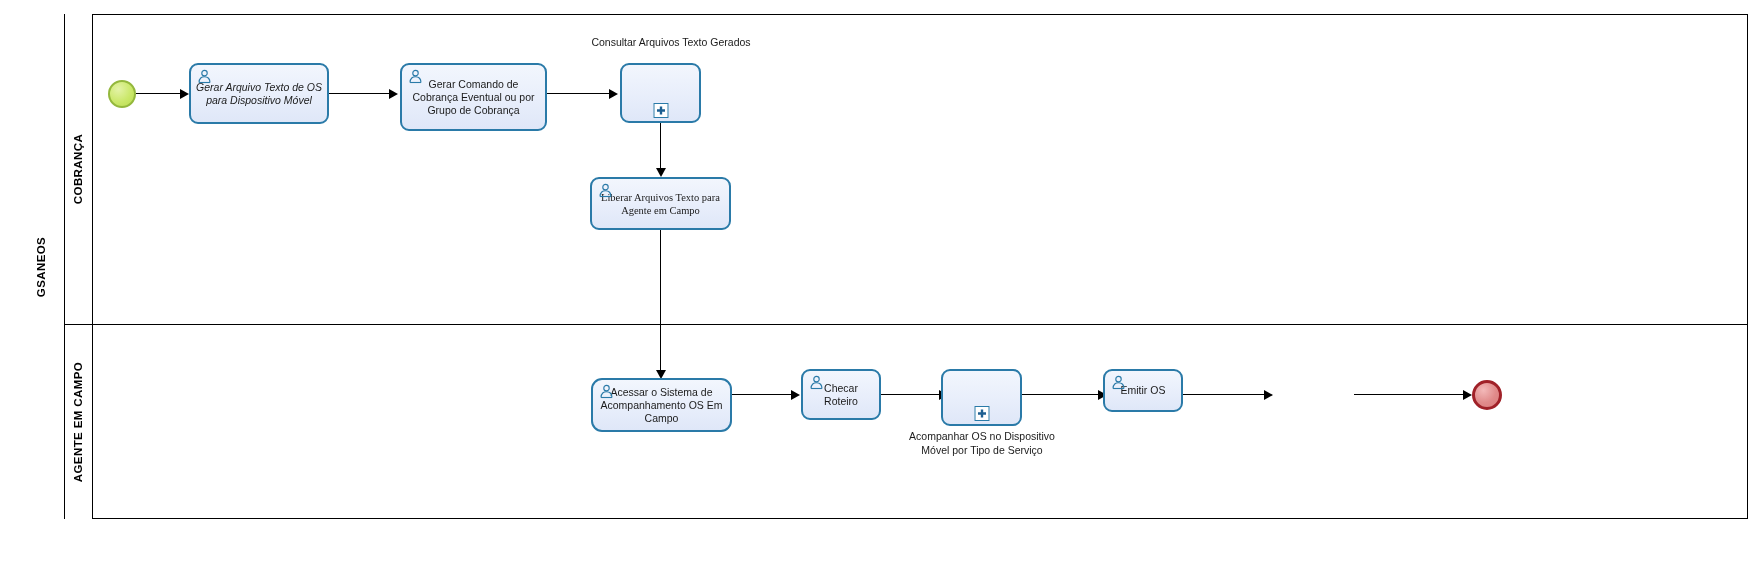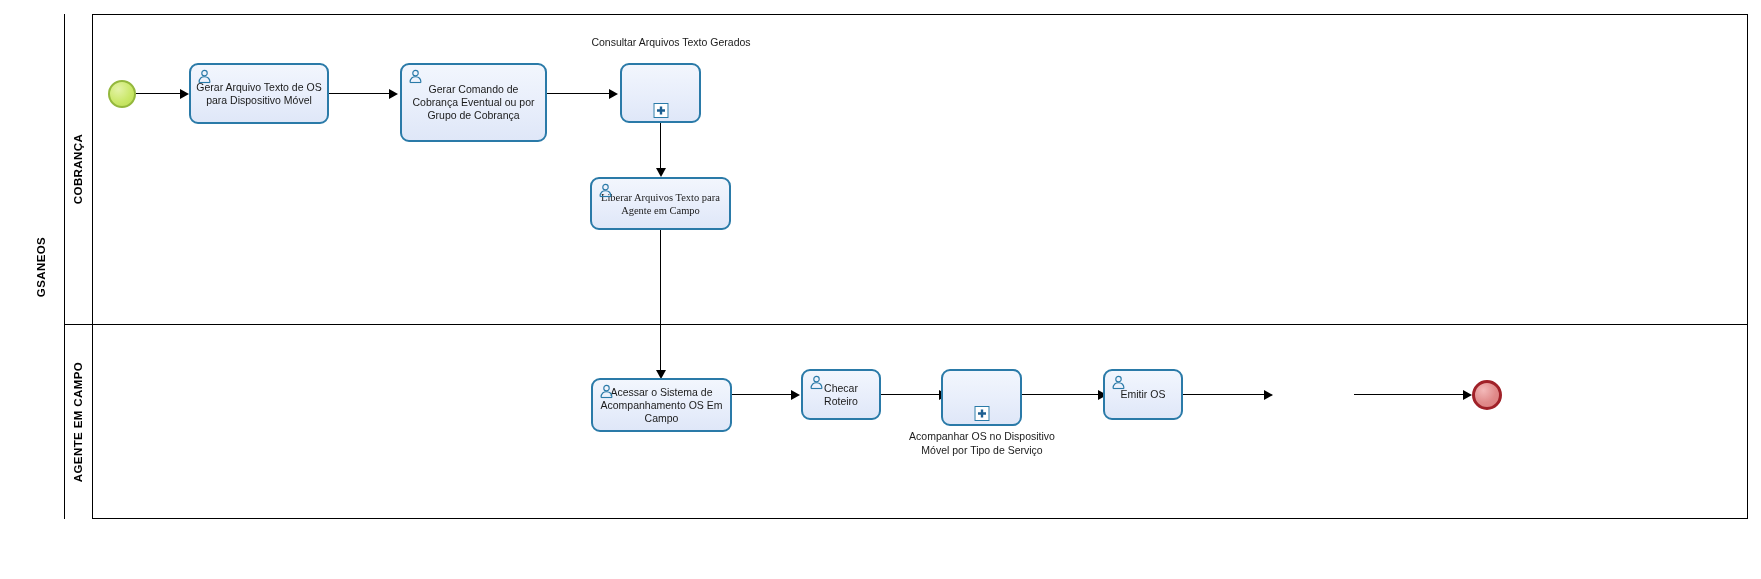--- a/index.html
+++ b/index.html
@@ -163,36 +163,36 @@
     <span class="lane-header-text">AGENTE EM CAMPO</span>
   </div>
 
   <div class="lane-divider" style="left:65px; top:324px; width:1683px;"></div>
 
   <div class="event start-event" style="left:108px; top:80px; width:28px; height:28px;"></div>
 
   <div class="flow-h" style="left:136px; top:93px; width:46px;"></div>
   <div class="arrow arrow-right" style="left:180px; top:89px;"></div>
 
-  <div class="task" style="left:189px; top:63px; width:140px; height:61px;">
+  <div class="task" style="left:189px; top:63px; width:140px; height:61px;font-style:italic;">
     <span class="user-icon">
       <svg viewBox="0 0 16 16" width="15" height="15">
         <circle cx="8" cy="4.4" r="2.9" fill="none" stroke="#2a7aa8" stroke-width="1.2"></circle>
         <path d="M2.2 14.4 C2.2 9.9 5 8.2 8 8.2 C11 8.2 13.8 9.9 13.8 14.4" fill="none" stroke="#2a7aa8" stroke-width="1.2"></path>
         <path d="M2.2 14.4 L13.8 14.4" stroke="#2a7aa8" stroke-width="1.2" fill="none"></path>
       </svg>
     </span>
     <span class="task-label">Gerar Arquivo Texto de OS
 para Dispositivo Móvel</span>
   </div>
 
   <div class="flow-h" style="left:329px; top:93px; width:62px;"></div>
   <div class="arrow arrow-right" style="left:389px; top:89px;"></div>
 
-  <div class="task" style="left:400px; top:63px; width:147px; height:79px;">
+  <div class="task" style="left:400px; top:63px; width:147px; height:68px;">
     <span class="user-icon">
       <svg viewBox="0 0 16 16" width="15" height="15">
         <circle cx="8" cy="4.4" r="2.9" fill="none" stroke="#2a7aa8" stroke-width="1.2"></circle>
         <path d="M2.2 14.4 C2.2 9.9 5 8.2 8 8.2 C11 8.2 13.8 9.9 13.8 14.4" fill="none" stroke="#2a7aa8" stroke-width="1.2"></path>
         <path d="M2.2 14.4 L13.8 14.4" stroke="#2a7aa8" stroke-width="1.2" fill="none"></path>
       </svg>
     </span>
     <span class="task-label">Gerar Comando de
 Cobrança Eventual ou por
 Grupo de Cobrança</span>
@@ -222,21 +222,21 @@
         <path d="M2.2 14.4 L13.8 14.4" stroke="#2a7aa8" stroke-width="1.2" fill="none"></path>
       </svg>
     </span>
     <span class="task-label">Liberar Arquivos Texto para
 Agente em Campo</span>
   </div>
 
   <div class="flow-v" style="left:660px; top:230px; height:143px;"></div>
   <div class="arrow arrow-down" style="left:656px; top:370px;"></div>
 
-  <div class="task" style="left:591px; top:378px; width:141px; height:54px;">
+  <div class="task" style="left:591px; top:378px; width:141px; height:54px;border-radius:11px;">
     <span class="user-icon">
       <svg viewBox="0 0 16 16" width="15" height="15">
         <circle cx="8" cy="4.4" r="2.9" fill="none" stroke="#2a7aa8" stroke-width="1.2"></circle>
         <path d="M2.2 14.4 C2.2 9.9 5 8.2 8 8.2 C11 8.2 13.8 9.9 13.8 14.4" fill="none" stroke="#2a7aa8" stroke-width="1.2"></path>
         <path d="M2.2 14.4 L13.8 14.4" stroke="#2a7aa8" stroke-width="1.2" fill="none"></path>
       </svg>
     </span>
     <span class="task-label">Acessar o Sistema de
 Acompanhamento OS Em
 Campo</span>
@@ -266,21 +266,21 @@
       </svg>
     </span>
   </div>
 
   <div class="external-label" style="left:857px; top:430px; width:250px;">Acompanhar OS no Dispositivo
 Móvel por Tipo de Serviço</div>
 
   <div class="flow-h" style="left:1022px; top:394px; width:80px;"></div>
   <div class="arrow arrow-right" style="left:1098px; top:390px;"></div>
 
-  <div class="task" style="left:1103px; top:369px; width:80px; height:51px;justify-content:center;">
+  <div class="task" style="left:1103px; top:369px; width:80px; height:43px;justify-content:center;">
     <span class="user-icon">
       <svg viewBox="0 0 16 16" width="15" height="15">
         <circle cx="8" cy="4.4" r="2.9" fill="none" stroke="#2a7aa8" stroke-width="1.2"></circle>
         <path d="M2.2 14.4 C2.2 9.9 5 8.2 8 8.2 C11 8.2 13.8 9.9 13.8 14.4" fill="none" stroke="#2a7aa8" stroke-width="1.2"></path>
         <path d="M2.2 14.4 L13.8 14.4" stroke="#2a7aa8" stroke-width="1.2" fill="none"></path>
       </svg>
     </span>
     <span class="task-label">Emitir OS</span>
   </div>
 

